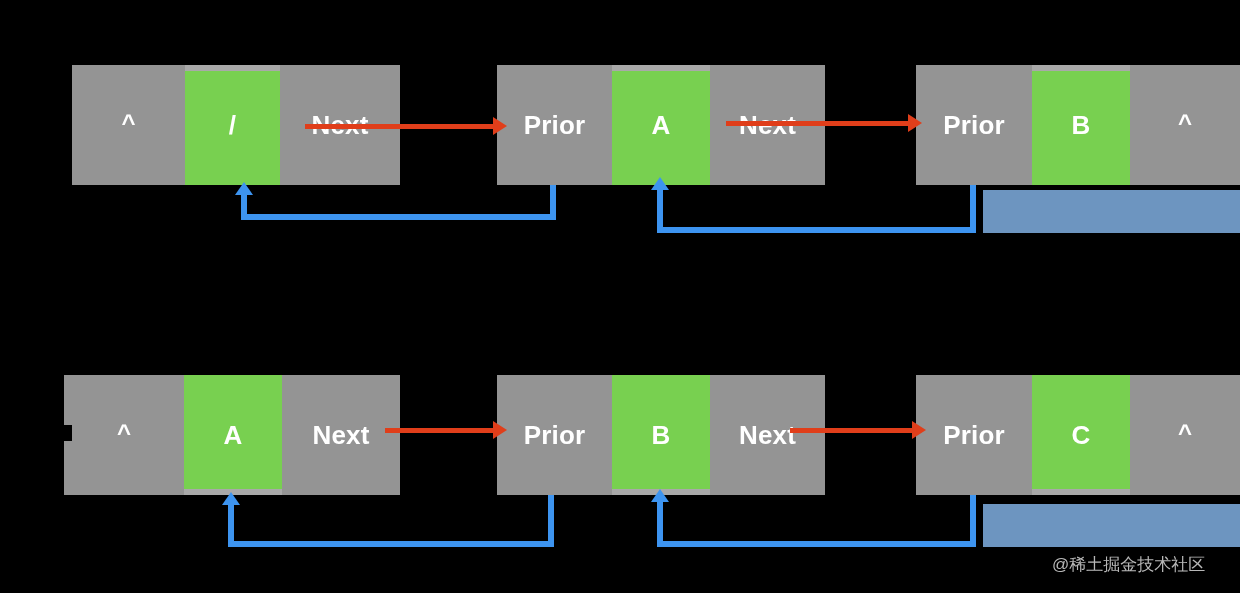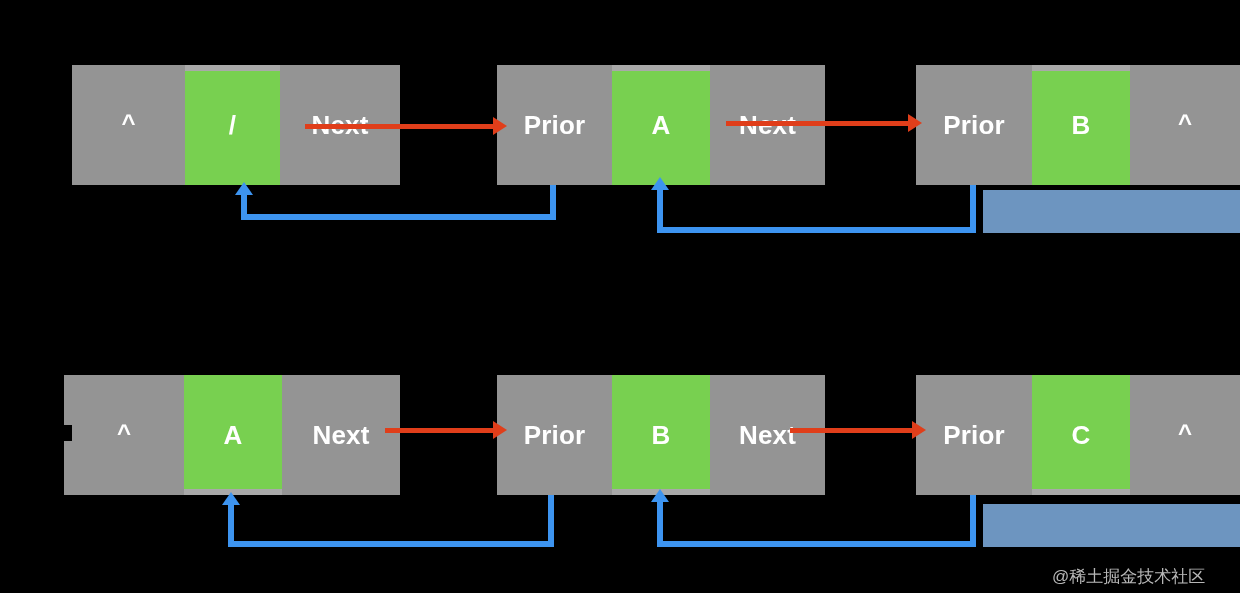--- a/index.html
+++ b/index.html
@@ -204,15 +204,15 @@
   <div class="blue-seg" style="left:228px; top:503px; width:6px; height:44px;"></div>
   <div class="blue-head" style="left:222px; top:492px;"></div>
 
   <div class="blue-seg" style="left:970px; top:495px; width:6px; height:52px;"></div>
   <div class="blue-seg" style="left:657px; top:541px; width:319px; height:6px;"></div>
   <div class="blue-seg" style="left:657px; top:500px; width:6px; height:47px;"></div>
   <div class="blue-head" style="left:651px; top:489px;"></div>
 
   <div class="sel-block" style="left:983px; top:504px; width:257px; height:43px;"></div>
 
-  <div id="watermark" style="left:1052px; top:565px;">@稀土掘金技术社区</div>
+  <div id="watermark" style="left:1052px; top:553px;">@稀土掘金技术社区</div>
 
 </div>
 
 </body></html>

